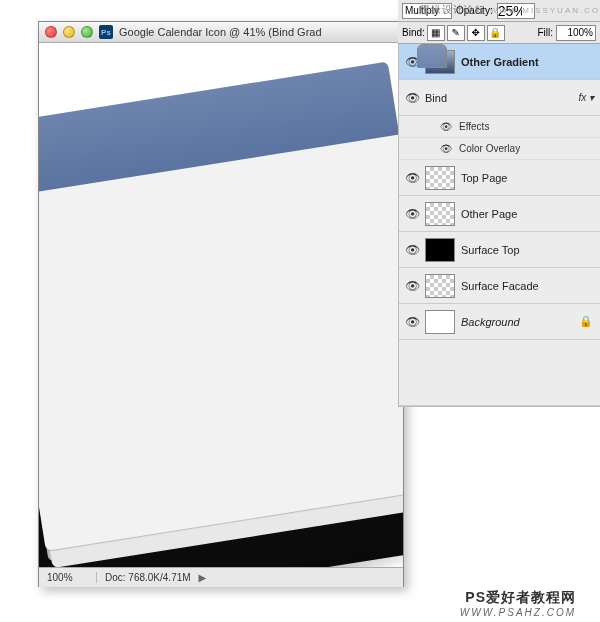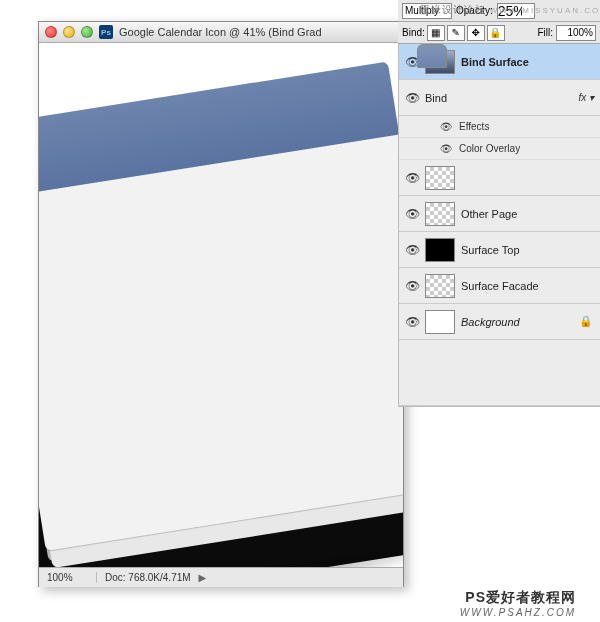--- a/index.html
+++ b/index.html
@@ -93,41 +93,42 @@
     <label>Fill:</label>
     <input class="pct" value="100%" style="">
   </div>
 </div>
 
 <div class="layers">
 
   <div class="layer-row selected">
     <div class="eye">👁</div>
     <div class="thumb grad"></div>
-    <div class="layer-name bold">Bind Surface</div>
+    <div class="layer-name bold">Other Gradient</div>
   </div>
 
   <div class="layer-row">
     <div class="eye">👁</div>
     <div class="thumb bind"></div>
     <div class="layer-name">Bind</div>
     <div class="fx">fx ▾</div>
   </div>
   <div class="sublayer">
     <div class="eye2">👁</div>
     <span>Effects</span>
   </div>
   <div class="sublayer">
     <div class="eye2">👁</div>
     <span>Color Overlay</span>
   </div>
 
   <div class="layer-row">
     <div class="eye">👁</div>
     <div class="thumb checker"></div>
+    <div class="layer-name">Top Page</div>
   </div>
 
   <div class="layer-row">
     <div class="eye">👁</div>
     <div class="thumb checker"></div>
     <div class="layer-name">Other Page</div>
   </div>
 
   <div class="layer-row">
     <div class="eye">👁</div>

